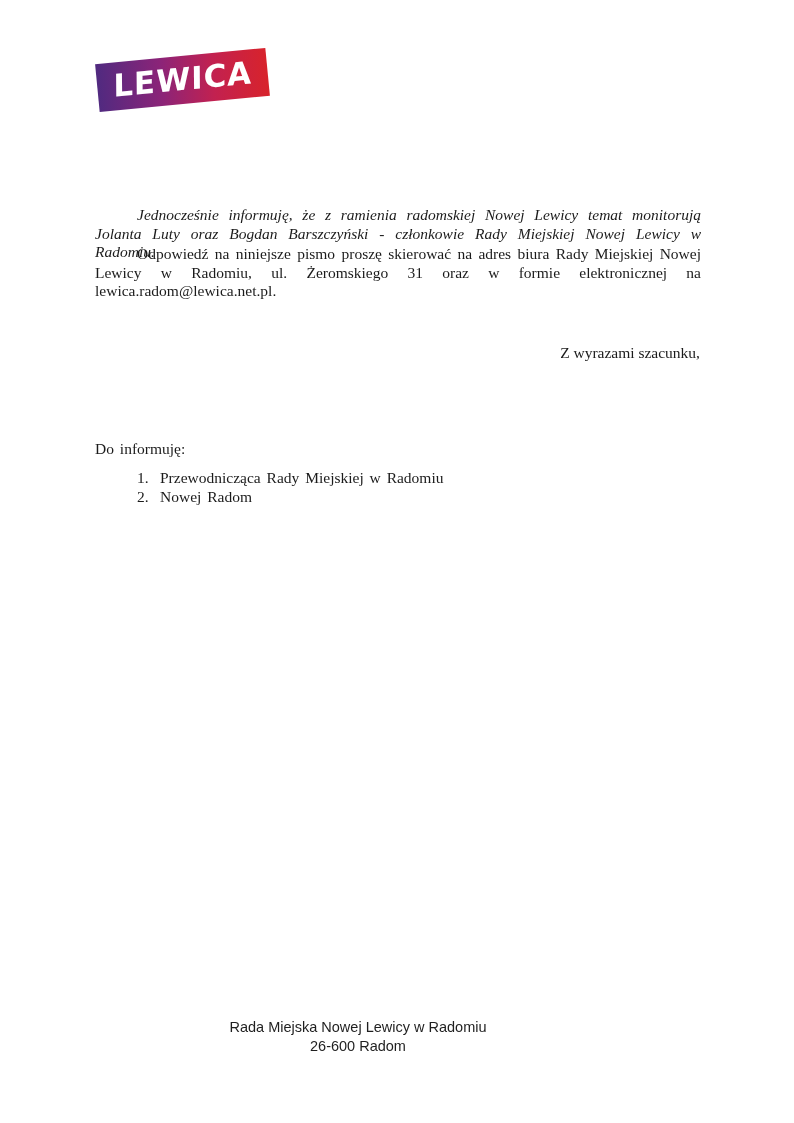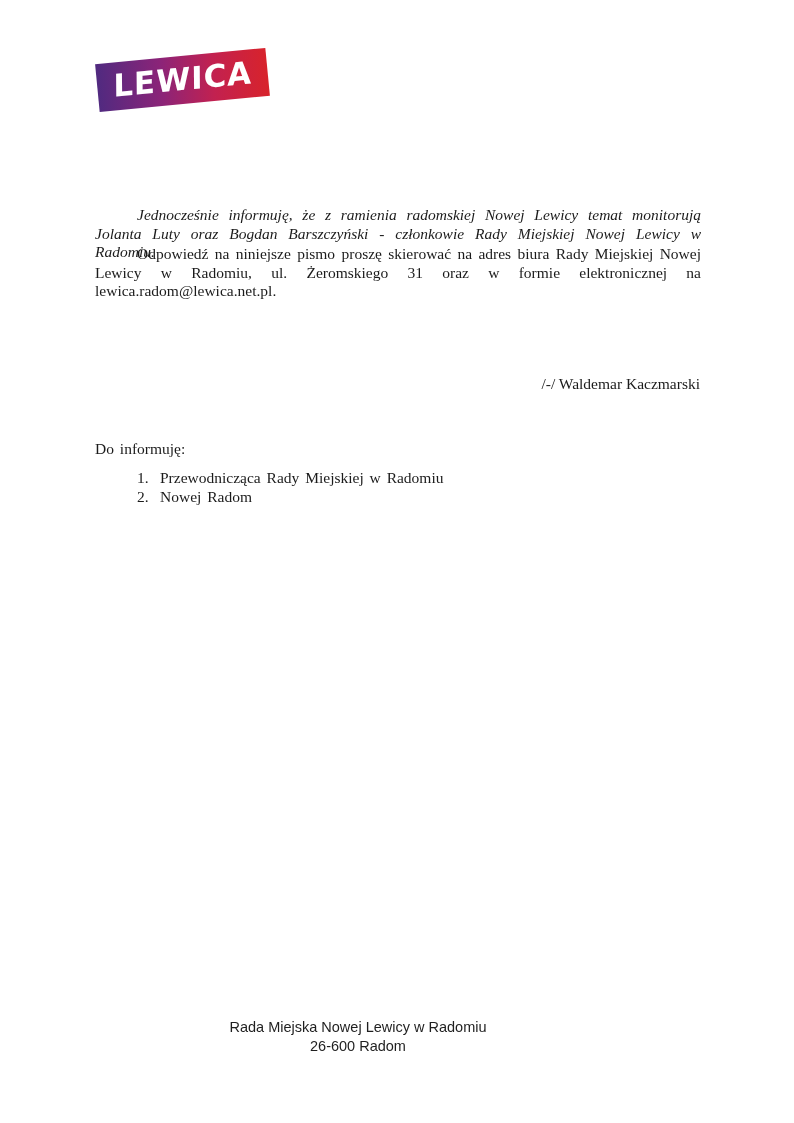--- a/index.html
+++ b/index.html
@@ -96,22 +96,22 @@
 
   <div class="logo" style="background: linear-gradient(92deg, rgb(80, 42, 128) 0%, rgb(140, 36, 120) 38%, rgb(194, 33, 80) 68%, rgb(216, 35, 43) 100%);">
     <span class="logo-text" style="color: rgb(255, 255, 255);">LEWICA</span>
   </div>
 
 
   <p class="body-text p2 indent">Jednocześnie informuję, że z ramienia radomskiej Nowej Lewicy temat monitorują Jolanta Luty oraz Bogdan Barszczyński - członkowie Rady Miejskiej Nowej Lewicy w Radomiu.</p>
 
   <p class="body-text p3 indent">Odpowiedź na niniejsze pismo proszę skierować na adres biura Rady Miejskiej Nowej Lewicy w Radomiu, ul. Żeromskiego 31 oraz w formie elektronicznej na lewica.radom@lewica.net.pl.</p>
 
+  <p class="right-line closing">Z wyrazami szacunku,</p>
 
-  <p class="right-line signature">/-/ Waldemar Kaczmarski</p>
 
   <p class="cc-heading">Do informuję:</p>
 
   <div class="cc-list">
     <div class="cc-item">
       <span class="cc-num">1.</span>
       <span class="cc-text">Przewodnicząca Rady Miejskiej w Radomiu</span>
     </div>
     <div class="cc-item">
       <span class="cc-num">2.</span>

